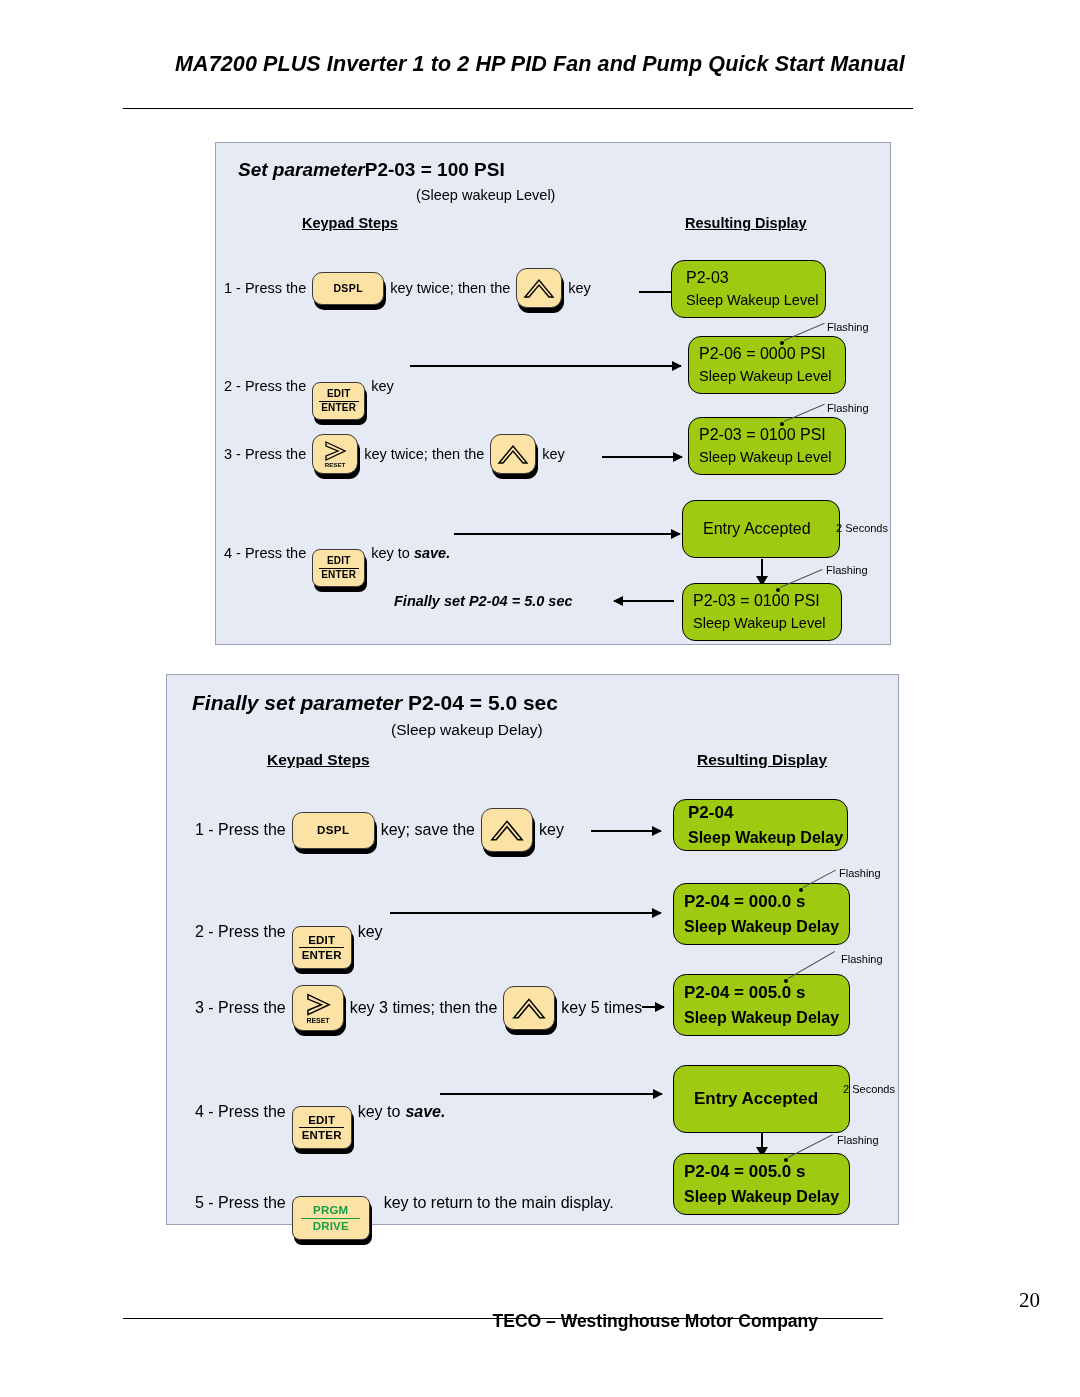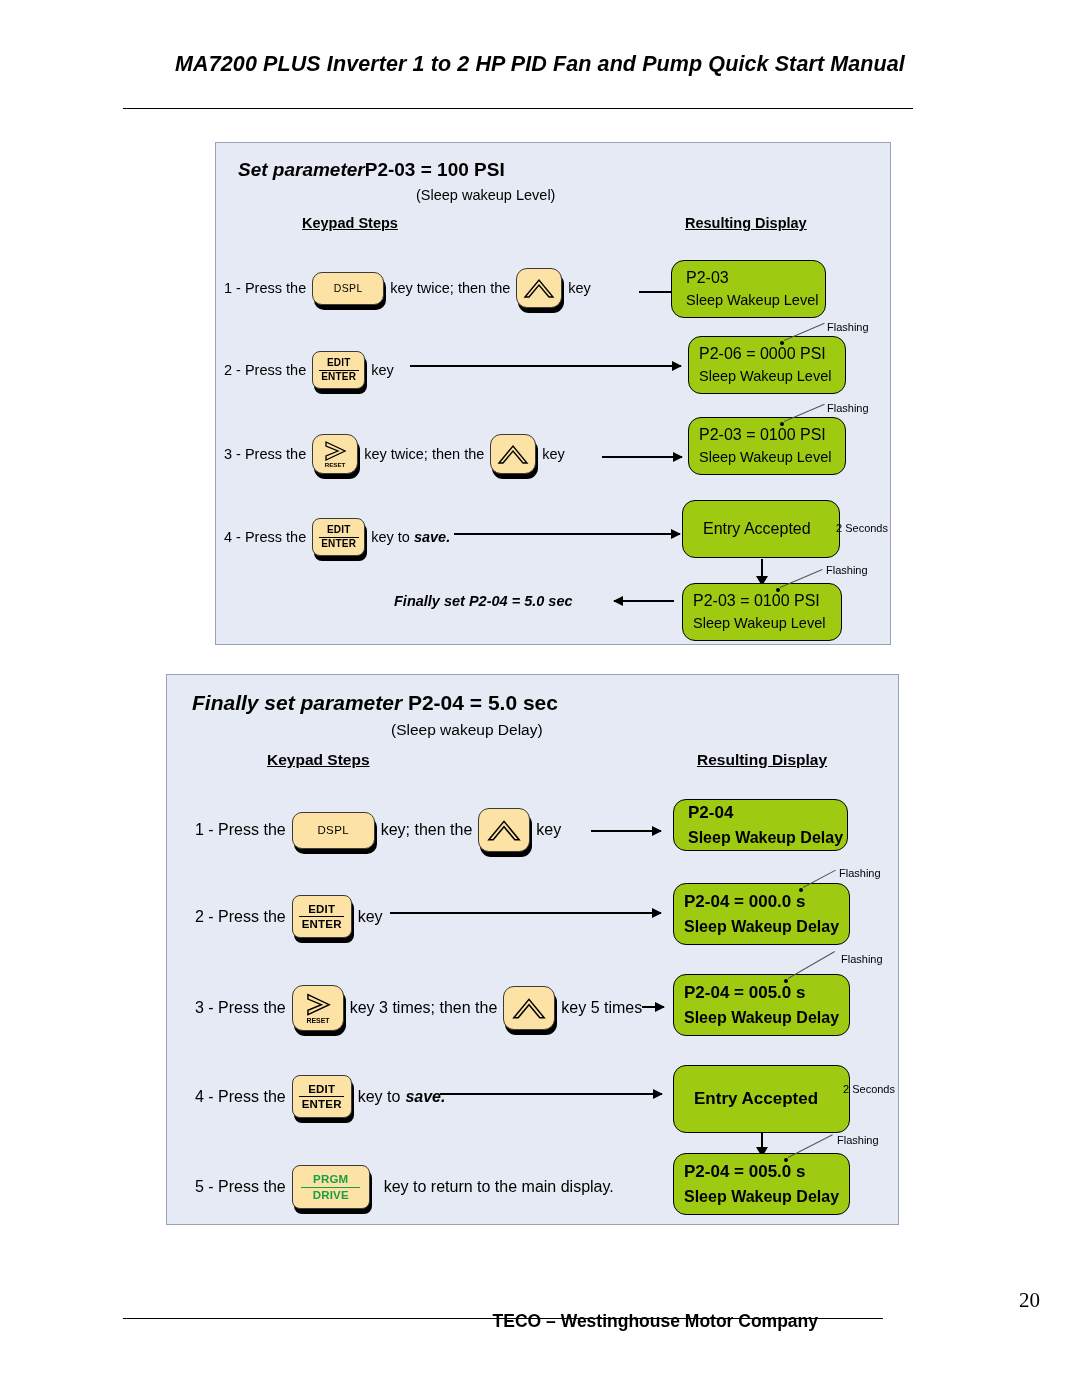--- a/index.html
+++ b/index.html
@@ -65,30 +65,30 @@
     background: #FCE2A4;
     border: 1.1px solid #3a3a3a;
     border-radius: 9px;
     display: flex; align-items: center; justify-content: center;
     flex-direction: column;
     box-shadow: 2px 5px 0 0 #000;
     margin: 0 6px;
     flex: 0 0 auto;
   }
   .key.dspl { width: 72px; height: 33px; border-radius: 10px; }
-  .key.dspl .lbl { font-size: 10.5px; font-weight: normal; letter-spacing:.4px;}
+  .key.dspl .lbl { font-size: 10.5px; font-weight: bold; letter-spacing:.4px;}
   .key.big-dspl { width: 83px; height: 37px; }
   .key.big-dspl .lbl { font-size: 11.5px; }
 
   .key.arrow { width: 46px; height: 40px; border-radius: 11px; }
   .key.arrow.big { width: 52px; height: 44px; }
   .key.reset { width: 46px; height: 40px; border-radius: 11px; }
   .key.reset.big { width: 52px; height: 46px; }
 
-  .key.stack { width: 53px; height: 38px; border-radius: 8px; }
+  .key.stack { width: 53px; height: 38px; border-radius: 8px; margin-top: 31px; }
   .key.stack.big { width: 60px; height: 43px; }
   .key.stack .lbl {
     font-size: 10px; font-weight: bold; line-height: 1.08;
     letter-spacing: .2px;
   }
   .key.stack.big .lbl { font-size: 11.5px; }
   .key.stack .divider {
     width: 78%; height: 0; border-top: 1.3px solid #000; margin: 1px 0;
   }
   .key.stack.green .lbl { color: #179E46; }
@@ -302,21 +302,21 @@
   <div class="panel-sub" style="left:224px; top:46px; font-size:15.5px;">(Sleep wakeup Delay)</div>
 
   <div class="col-head" style="left:100px; top:76px; font-size:15.5px;">Keypad Steps</div>
   <div class="col-head" style="left:530px; top:76px; font-size:15.5px;">Resulting Display</div>
 
   <div class="step" style="left:28px; top:133px; font-size:16px;">
     <span class="txt">1 - Press the</span>
     <span class="key dspl big-dspl">
       <span class="lbl">DSPL</span>
     </span>
-    <span class="txt">key; then the</span>
+    <span class="txt">key; save the</span>
     <span class="key arrow big">
       <svg width="36" height="26" viewBox="0 0 32 24">
         <path d="M2 21 L16 4 L30 21 L26 21 L16 9 L6 21 Z" fill="#FCE2A4" stroke="#000" stroke-width="1.4"></path>
       </svg>
     </span>
     <span class="txt">key</span>
   </div>
   <div class="conn" style="left:424px; top:155px; width:70px;"></div>
 
   <div class="step" style="left:28px; top:220px; font-size:16px;">

